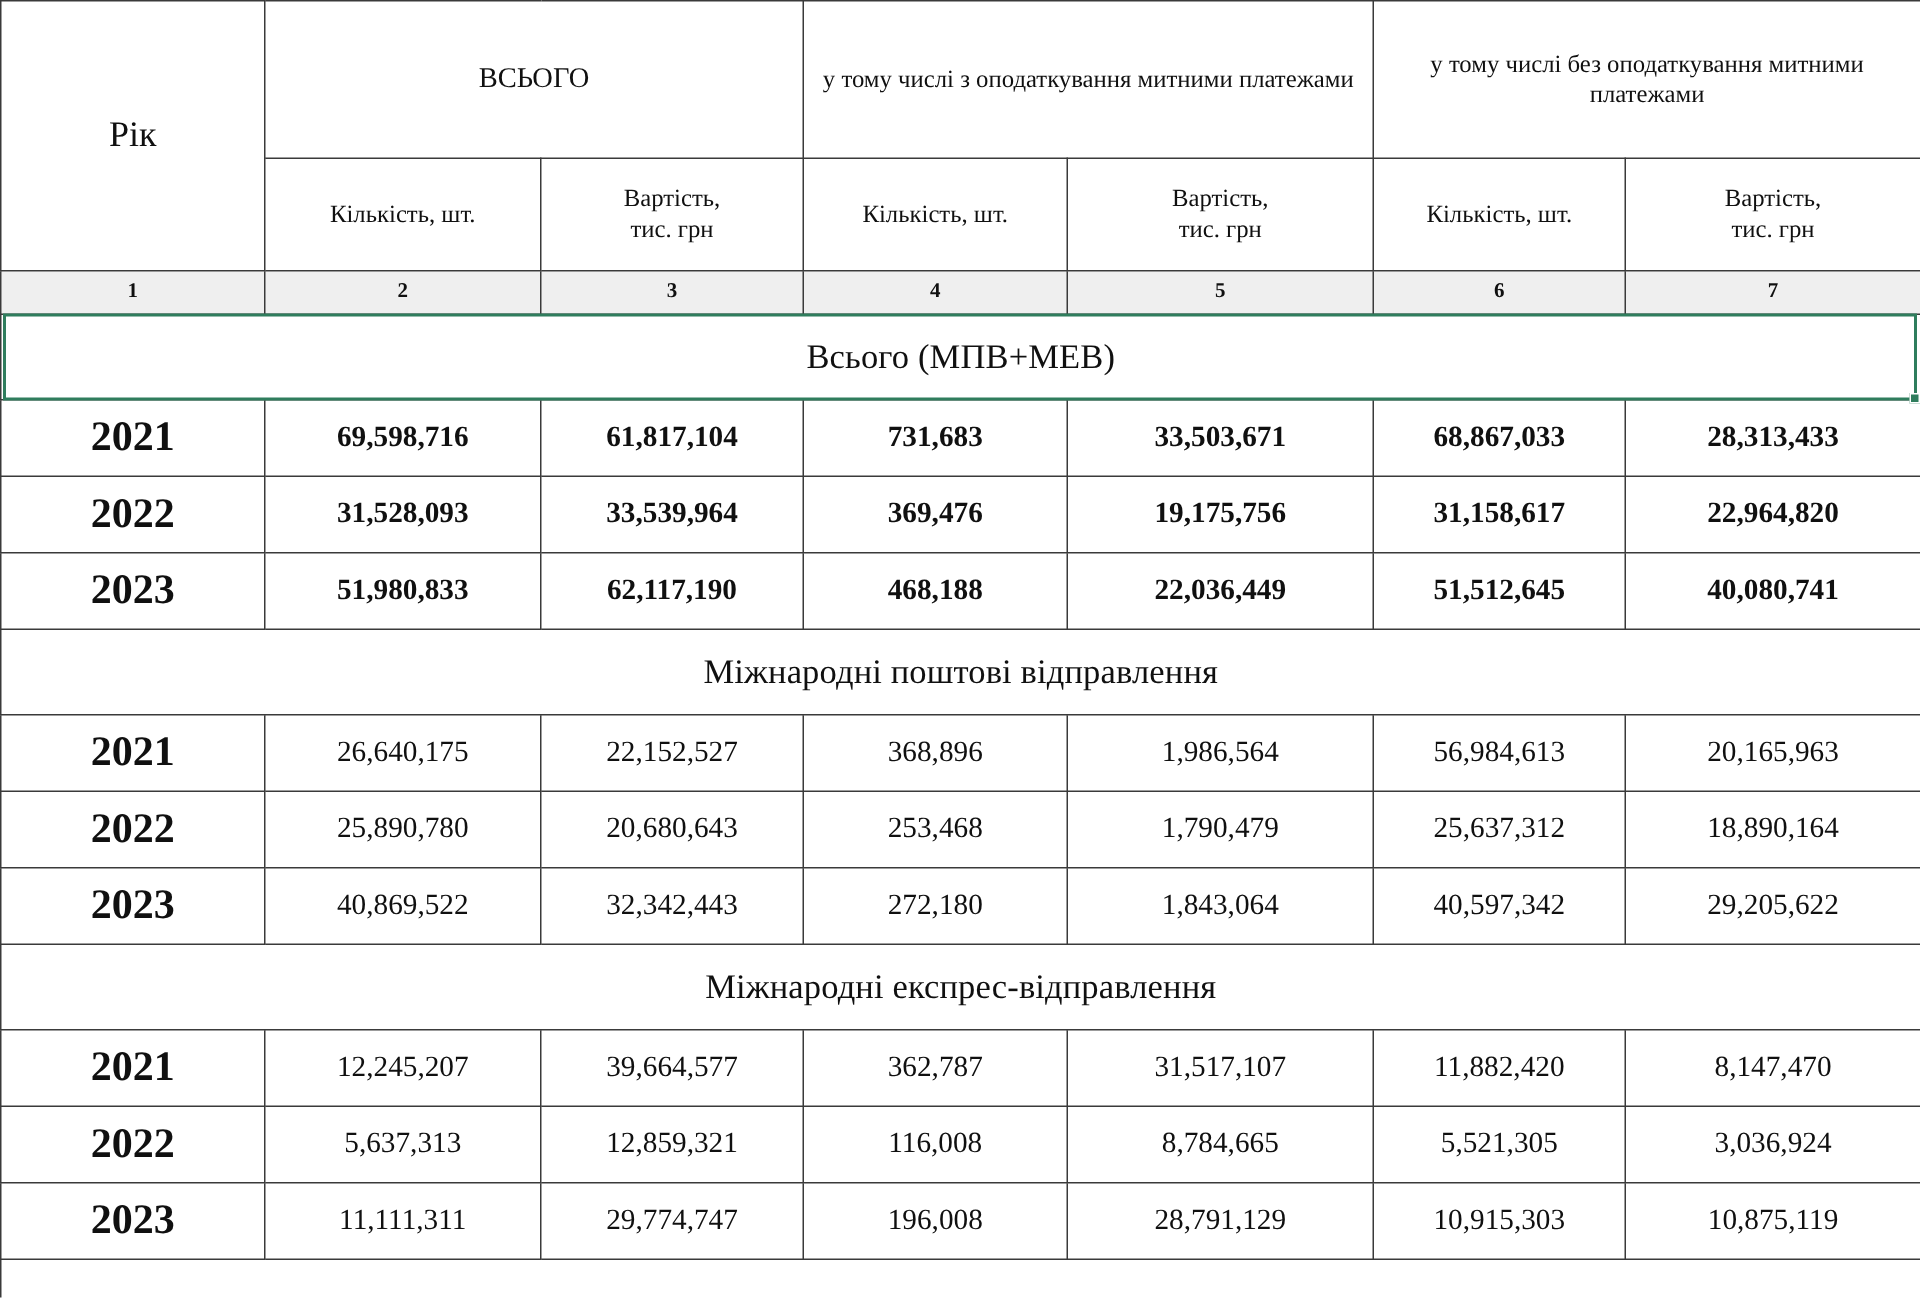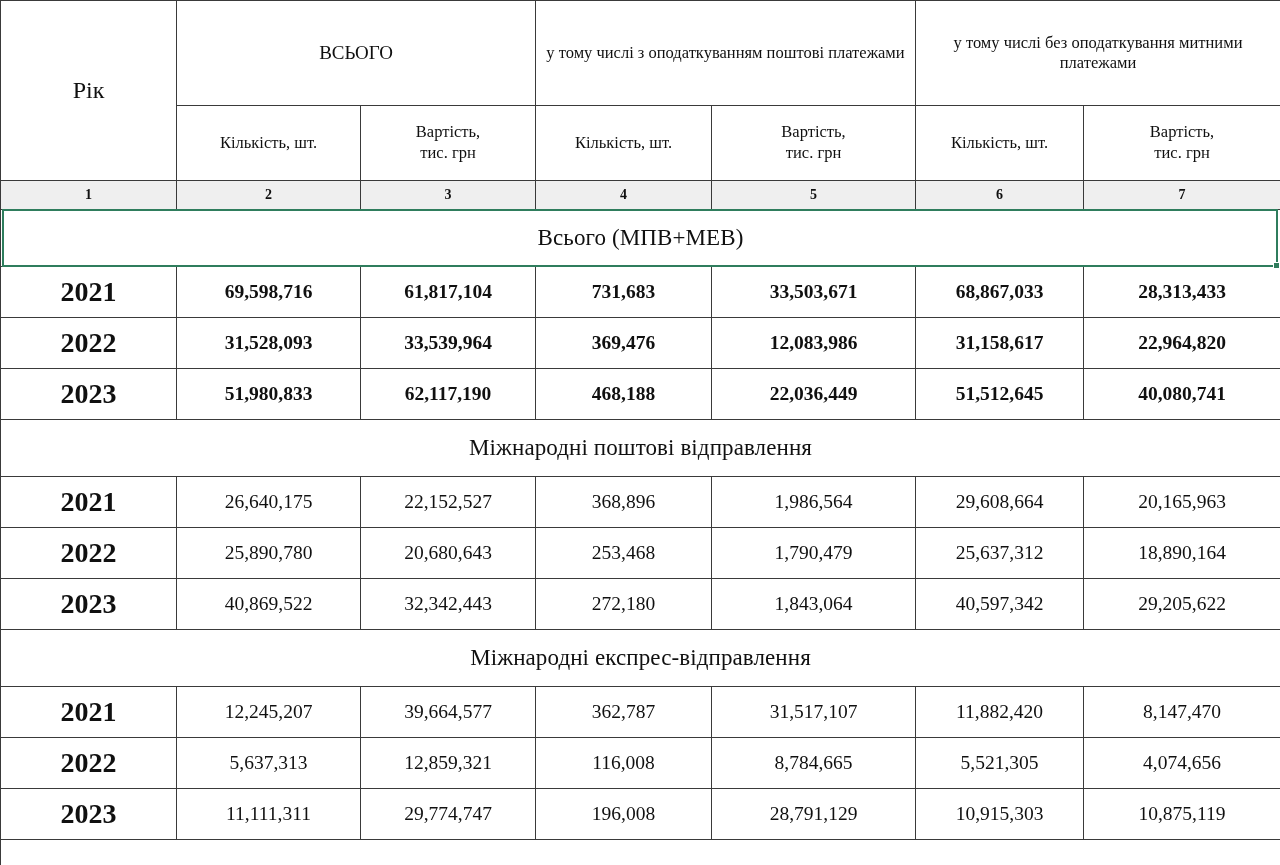--- a/index.html
+++ b/index.html
@@ -144,21 +144,21 @@
       <col style="width:176px">
       <col style="width:204px">
       <col style="width:168px">
       <col style="width:197px">
     </colgroup>
 
     <thead>
       <tr>
         <th class="hdr-year" rowspan="2">Рік</th>
         <th class="hdr-group" colspan="2">ВСЬОГО</th>
-        <th class="hdr-group small" colspan="2">у тому числі з оподаткуванням поштові платежами</th>
+        <th class="hdr-group small" colspan="2">у тому числі з оподаткування митними платежами</th>
         <th class="hdr-group small" colspan="2">у тому числі без оподаткування митними платежами</th>
       </tr>
       <tr>
         <th class="hdr-sub">Кількість, шт.</th>
         <th class="hdr-sub">Вартість,<br>тис. грн</th>
         <th class="hdr-sub">Кількість, шт.</th>
         <th class="hdr-sub">Вартість,<br>тис. грн</th>
         <th class="hdr-sub">Кількість, шт.</th>
         <th class="hdr-sub">Вартість,<br>тис. грн</th>
       </tr>
@@ -184,21 +184,21 @@
         <td>731,683</td>
         <td>33,503,671</td>
         <td>68,867,033</td>
         <td>28,313,433</td>
       </tr>
       <tr class="data bold">
         <td class="yr">2022</td>
         <td>31,528,093</td>
         <td>33,539,964</td>
         <td>369,476</td>
-        <td>12,083,986</td>
+        <td>19,175,756</td>
         <td>31,158,617</td>
         <td>22,964,820</td>
       </tr>
       <tr class="data bold">
         <td class="yr">2023</td>
         <td>51,980,833</td>
         <td>62,117,190</td>
         <td>468,188</td>
         <td>22,036,449</td>
         <td>51,512,645</td>
@@ -209,21 +209,21 @@
     <tbody>
       <tr class="section">
         <td colspan="7">Міжнародні поштові відправлення</td>
       </tr>
       <tr class="data">
         <td class="yr">2021</td>
         <td>26,640,175</td>
         <td>22,152,527</td>
         <td>368,896</td>
         <td>1,986,564</td>
-        <td>29,608,664</td>
+        <td>56,984,613</td>
         <td>20,165,963</td>
       </tr>
       <tr class="data">
         <td class="yr">2022</td>
         <td>25,890,780</td>
         <td>20,680,643</td>
         <td>253,468</td>
         <td>1,790,479</td>
         <td>25,637,312</td>
         <td>18,890,164</td>
@@ -252,21 +252,21 @@
         <td>11,882,420</td>
         <td>8,147,470</td>
       </tr>
       <tr class="data">
         <td class="yr">2022</td>
         <td>5,637,313</td>
         <td>12,859,321</td>
         <td>116,008</td>
         <td>8,784,665</td>
         <td>5,521,305</td>
-        <td>4,074,656</td>
+        <td>3,036,924</td>
       </tr>
       <tr class="data">
         <td class="yr">2023</td>
         <td>11,111,311</td>
         <td>29,774,747</td>
         <td>196,008</td>
         <td>28,791,129</td>
         <td>10,915,303</td>
         <td>10,875,119</td>
       </tr>

